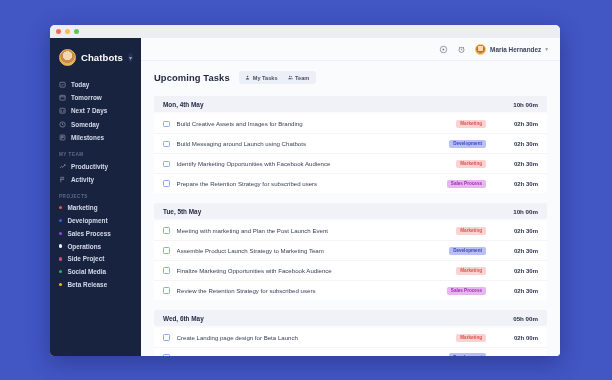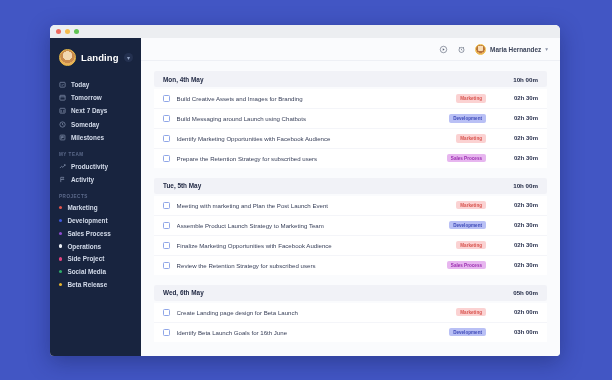--- a/index.html
+++ b/index.html
@@ -177,21 +177,21 @@
     <span class="dot yellow"></span>
     <span class="dot green"></span>
   </div>
 
   <div class="body-row">
 
     <aside class="sidebar">
 
       <div class="brand">
         <span class="brand-avatar"></span>
-        <span class="brand-name">Landing</span>
+        <span class="brand-name">Chatbots</span>
         <span class="brand-caret">▾</span>
       </div>
 
       <div class="nav-group">
         <div class="nav-item">
           <span class="nav-ico">
               <svg viewBox="0 0 16 16" fill="none" stroke="currentColor" stroke-width="1.5">
                 <rect x="2" y="3" width="12" height="11" rx="1.5"></rect>
                 <path d="M5.5 8.5l1.7 1.7 3.3-3.4"></path>
               </svg>
@@ -307,20 +307,44 @@
           </span>
         <div class="user">
           <span class="user-avatar"></span>
           <span class="user-name">Maria Hernandez</span>
           <span class="caret">▾</span>
         </div>
       </div>
 
       <div class="content">
 
+        <div class="page-head">
+          <div class="page-title">Upcoming Tasks</div>
+          <div class="seg">
+            <div class="seg-btn active">
+              <span class="seg-ico">
+                  <svg viewBox="0 0 16 16" fill="currentColor">
+                    <circle cx="8" cy="5" r="2.6"></circle>
+                    <path d="M2.8 14c0-2.9 2.3-4.6 5.2-4.6s5.2 1.7 5.2 4.6z"></path>
+                  </svg>
+                </span>
+              <span>My Tasks</span>
+            </div>
+            <div class="seg-btn">
+              <span class="seg-ico">
+                  <svg viewBox="0 0 16 16" fill="currentColor">
+                    <circle cx="5.6" cy="5" r="2.3"></circle>
+                    <circle cx="11.2" cy="5.6" r="1.8"></circle>
+                    <path d="M1 13.6c0-2.6 2-4.2 4.6-4.2s4.6 1.6 4.6 4.2zM11 9.6c2.2 0 4 1.3 4 3.6h-3.2c0-1.3-.3-2.6-.8-3.6z"></path>
+                  </svg>
+                </span>
+              <span>Team</span>
+            </div>
+          </div>
+        </div>
 
         <div class="group">
           <div class="group-head">
             <span class="group-date">Mon, 4th May</span>
             <span class="group-total">10h 00m</span>
           </div>
           <div class="task">
             <span class="cbox"></span>
             <span class="task-title">Build Creative Assets and Images for Branding</span>
             <span class="tag marketing">Marketing</span>

